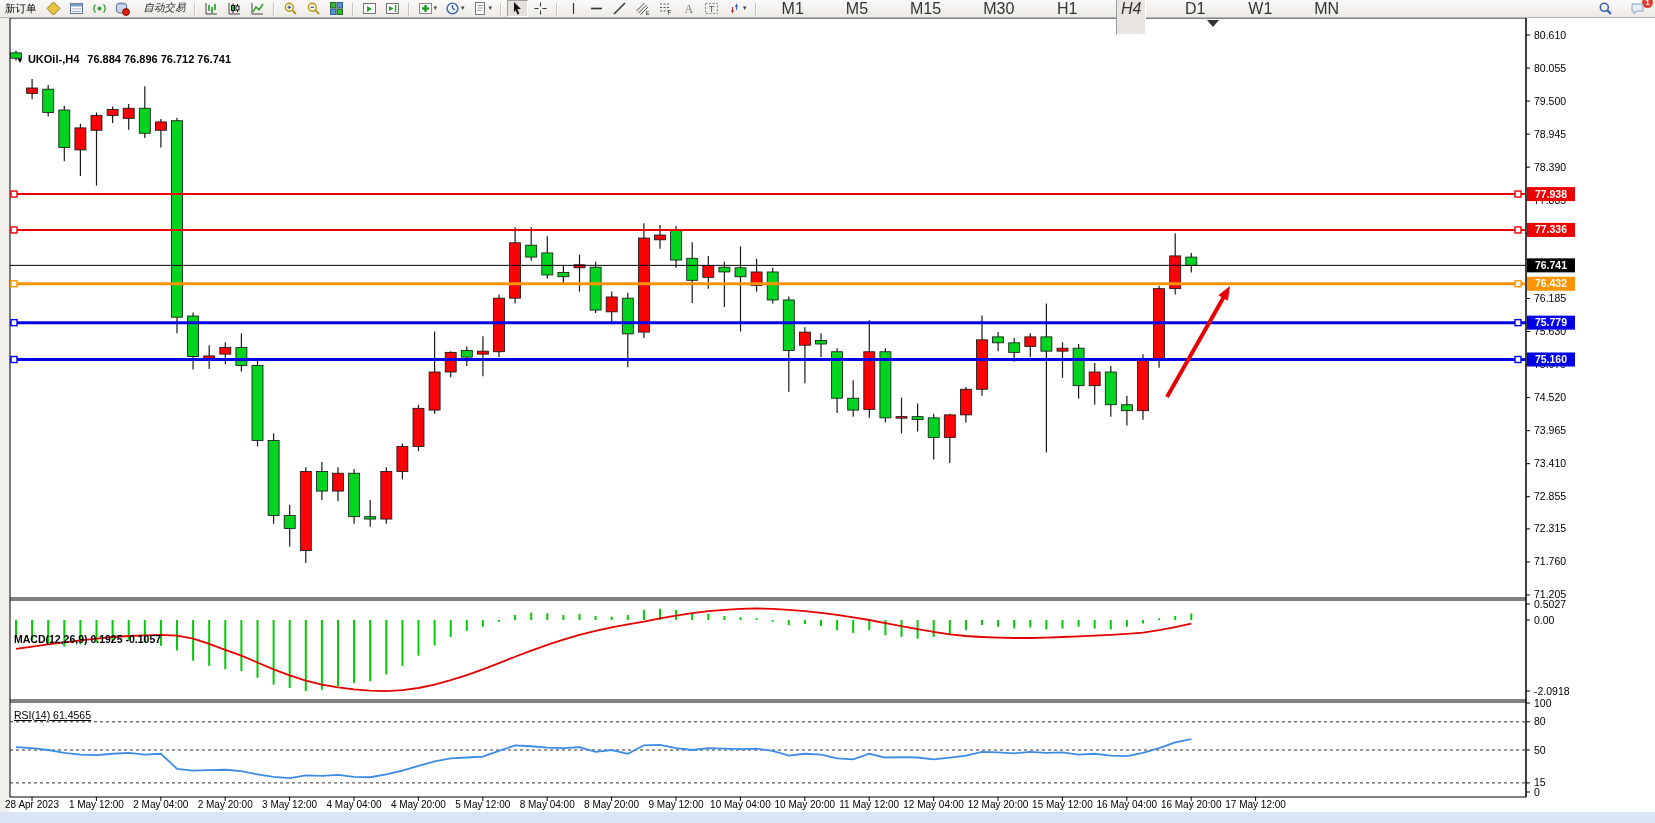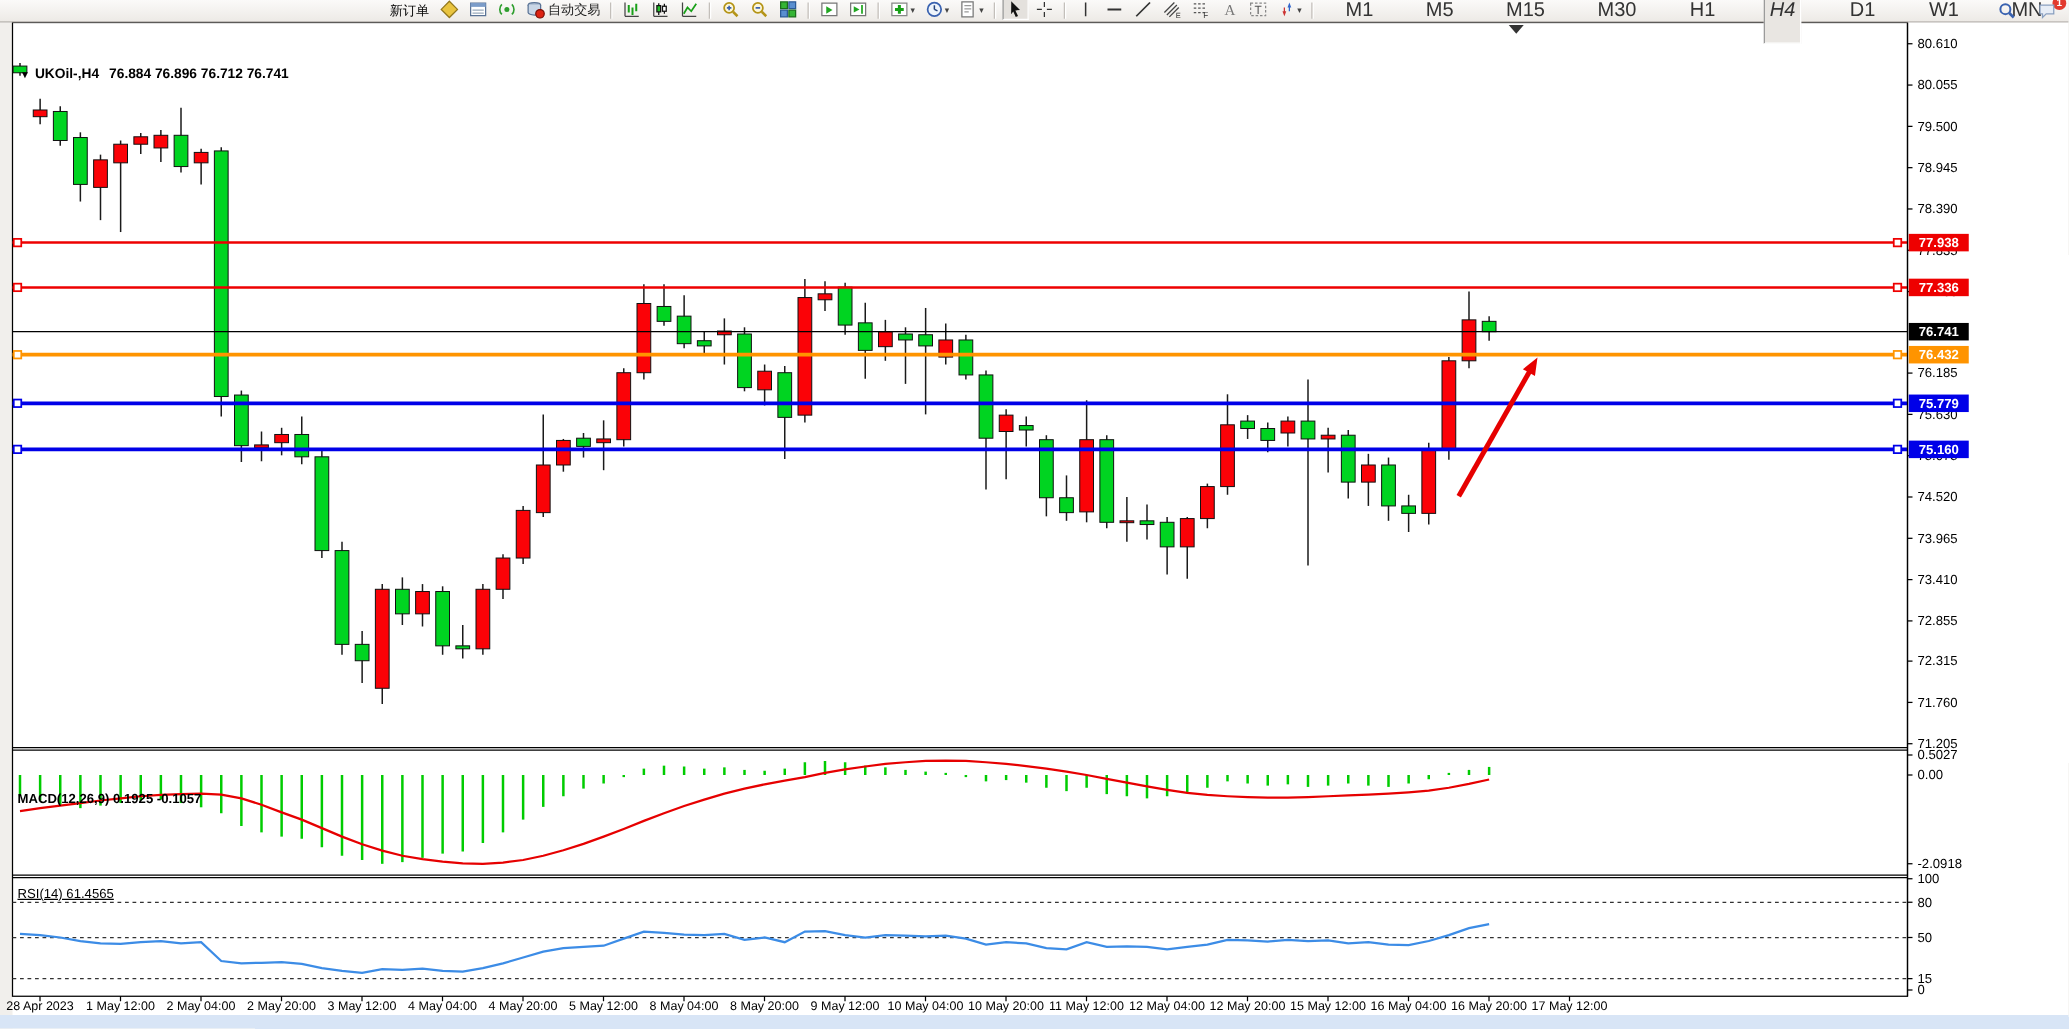--- a/index.html
+++ b/index.html
@@ -1,18 +1,18 @@
 <!DOCTYPE html>
 <html><head>
 <meta charset="utf-8">
 <style>
   html,body{margin:0;padding:0;background:#f1efec;font-family:"Liberation Sans",sans-serif;}
   #app{position:relative;width:1655px;height:823px;overflow:hidden;background:#f1efec;}
   svg{position:absolute;left:0;top:0;z-index:1;}
-  .toolbar{position:absolute;left:0;top:0;width:1655px;height:17px;z-index:3;background:linear-gradient(#fbfaf9,#edeae6);border-bottom:1px solid #b8b4af;display:flex;align-items:center;font-size:10px;color:#222;justify-content:flex-end;}
+  .toolbar{position:absolute;left:0;top:0;width:1655px;height:17px;z-index:3;background:linear-gradient(#fbfaf9,#edeae6);border-bottom:1px solid #b8b4af;display:flex;align-items:center;font-size:10px;color:#222;}
   .tb-text-btn{border:none;background:transparent;font-family:"Liberation Sans",sans-serif;font-size:10.5px;padding:0 5px;height:15px;cursor:default;}
   .tbi{display:inline-flex;align-items:center;height:15px;padding:0 2px;margin:0 1px;border:1px solid transparent;}
   .tbi.pressed{background:#e4e1dd;border-color:#9b9b9b #ffffff #ffffff #9b9b9b;}
   .tbi svg{position:static;}
   .sep{display:inline-block;width:0;height:13px;border-left:1px solid #c3bfba;border-right:1px solid #fff;margin:0 4px;}
   .dd{font-size:7px;color:#444;margin-left:1px;}
   .tf-btn{display:inline-block;min-width:22px;text-align:center;font-size:16px;padding:16px 3px;margin:0 17px;border:1px solid transparent;color:#333;}
   .tf-btn.active{background:#e9e6e2;border-color:#9b9b9b #ffffff #ffffff #9b9b9b;font-style:italic;}
   .tb-right{position:absolute;right:6px;top:0;height:17px;display:flex;align-items:center;gap:9px;}
   .overlay{position:absolute;z-index:2;white-space:nowrap;margin-top:32px;}
@@ -423,21 +423,21 @@
             <circle cx="7.5" cy="7.5" r="2" fill="#2e9e2e"></circle>
             <path d="M3.5,3.5 a5.6,5.6 0 0,0 0,8" fill="none" stroke="#2e9e2e" stroke-width="1.3"></path>
             <path d="M11.5,3.5 a5.6,5.6 0 0,1 0,8" fill="none" stroke="#2e9e2e" stroke-width="1.3"></path>
           </svg>
         </span><span class="tbi">
           <svg width="15" height="15" viewBox="0 0 15 15">
             <ellipse cx="6.5" cy="4" rx="5" ry="2" fill="#aebfd4" stroke="#5a7396"></ellipse>
             <path d="M1.5,4 v6 a5,2 0 0,0 10,0 v-6" fill="#c9d6e6" stroke="#5a7396"></path>
             <circle cx="11" cy="11" r="3.4" fill="#dd2211" stroke="#7a0d05"></circle>
           </svg>
-          <span style="font-size: 10.5px; margin-left: 2px;">自动交易</span>
+          <span style="font-size: 10.5px; margin-left: 14px; font-style: italic;">自动交易</span>
         </span><span class="sep"></span><span class="tbi">
           <svg width="15" height="15" viewBox="0 0 15 15">
             <line x1="2" y1="13" x2="13" y2="13" stroke="#444"></line>
             <line x1="2" y1="13" x2="2" y2="2" stroke="#444"></line>
             <line x1="5" y1="10" x2="5" y2="4" stroke="#18a018" stroke-width="1.6"></line>
             <line x1="8" y1="12" x2="8" y2="6" stroke="#18a018" stroke-width="1.6"></line>
             <line x1="11" y1="9" x2="11" y2="3" stroke="#18a018" stroke-width="1.6"></line>
           </svg>
         </span><span class="tbi">
           <svg width="15" height="15" viewBox="0 0 15 15">

